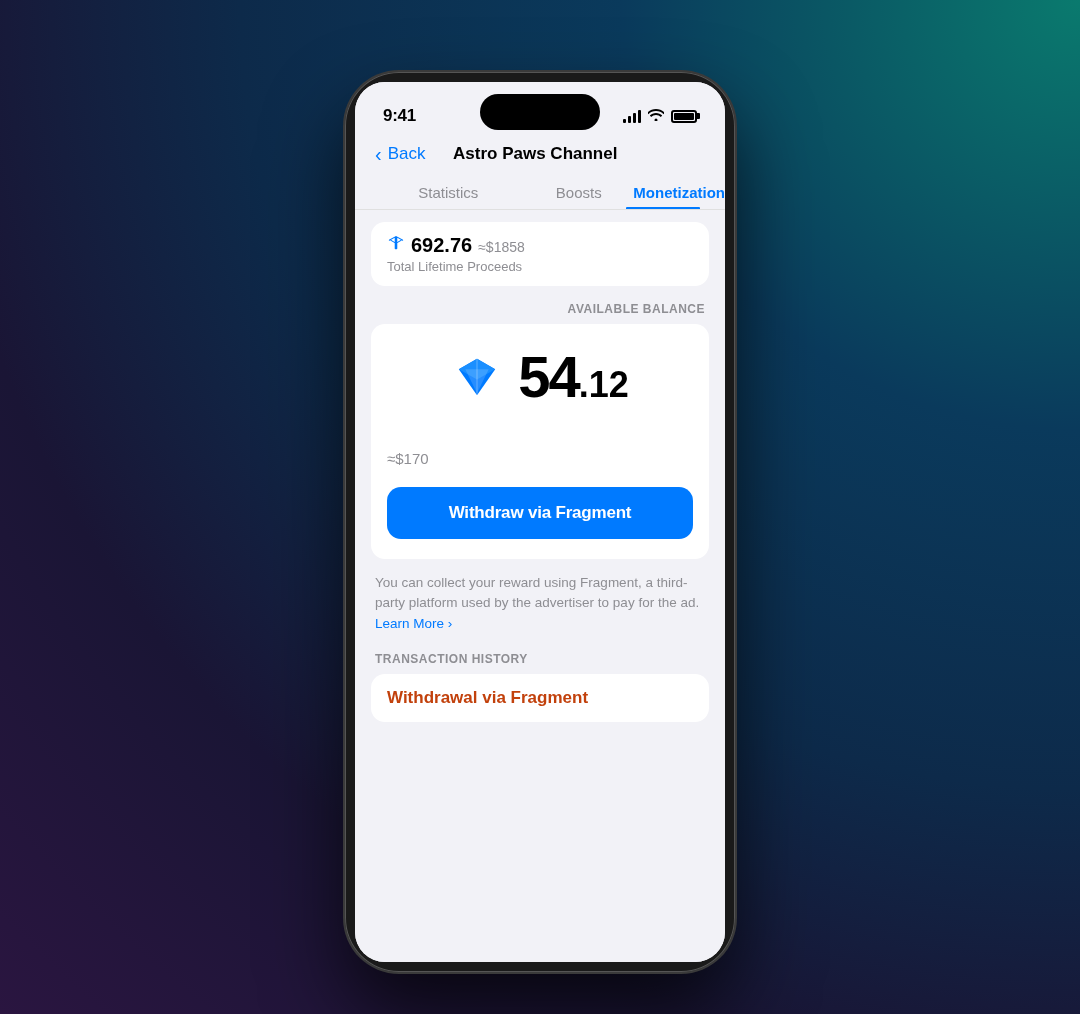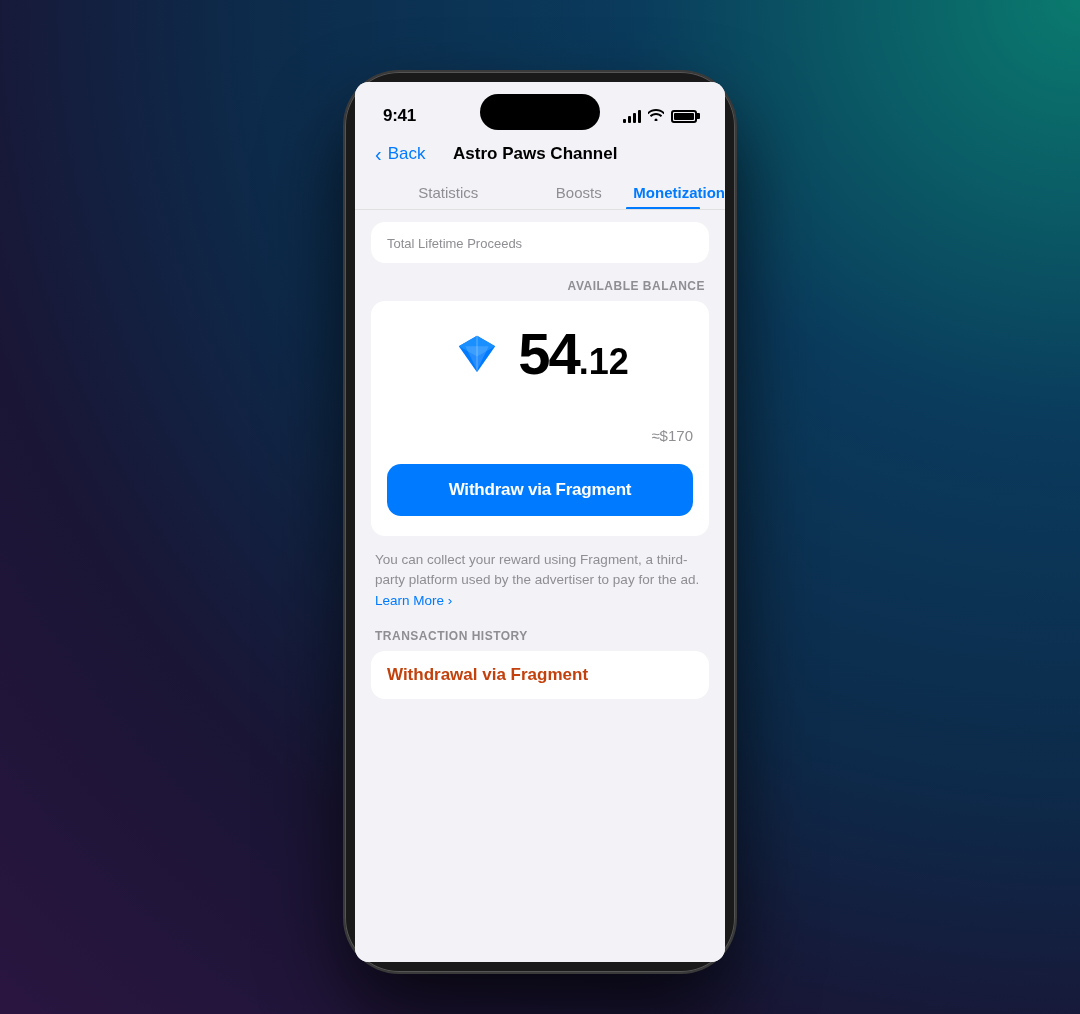--- a/index.html
+++ b/index.html
@@ -33,21 +33,21 @@
         inset 0 0 0 1px #555;
     }
 
     .phone-screen {
       position: absolute;
       top: 10px;
       left: 10px;
       right: 10px;
       bottom: 10px;
       background: #f2f2f7;
-      border-radius: 14px;
+      border-radius: 30px;
       overflow: hidden;
       display: flex;
       flex-direction: column;
     }
 
     
     .status-bar {
       display: flex;
       align-items: center;
       justify-content: space-between;
@@ -266,21 +266,21 @@
       gap: 15px;
       margin-bottom: 6px;
     }
 
     .ton-logo {
       width: 52px;
       height: 52px;
     }
 
     .balance-usd {
-      text-align: right;
+      text-align: left;
       font-size: 15px;
       color: #8e8e93;
       margin-bottom: 20px;
       margin-top: 44px;
     }
 
     .withdraw-button {
       width: 100%;
       background: #007aff;
       color: #fff;
@@ -378,20 +378,31 @@
         <span>Boosts</span>
       </div>
       <div class="tab active">
         <span>Monetization</span>
       </div>
     </div>
 
     <div class="screen-content">
 
       <div class="top-card">
+        <div class="total-proceeds-row">
+          <span class="ton-icon-small">
+            <svg width="18" height="18" viewBox="0 0 56 56">
+              <polygon points="28,4 52,16 52,40 28,52 4,40 4,16" fill="#007aff" opacity="0"></polygon>
+              <path d="M28 6L6 18v4l18-10v34l4 2 4-2V12l18 10v-4L28 6z" fill="#007aff"></path>
+              <path d="M10 20l18 10 18-10-2-2-16 9-16-9-2 2z" fill="#007aff"></path>
+            </svg>
+          </span>
+          <span class="proceeds-amount">692.76</span>
+          <span class="proceeds-usd">≈$1858</span>
+        </div>
         <div class="proceeds-label">Total Lifetime Proceeds</div>
       </div>
 
       <div class="section-label">AVAILABLE BALANCE</div>
 
       <div class="balance-card">
         <div class="balance-amount-row">
 
           <svg class="ton-logo" viewBox="0 0 80 80" xmlns="http://www.w3.org/2000/svg">
             <polygon points="40,8 72,24 72,56 40,72 8,56 8,24" fill="none" stroke="#007aff" stroke-width="0"></polygon>

